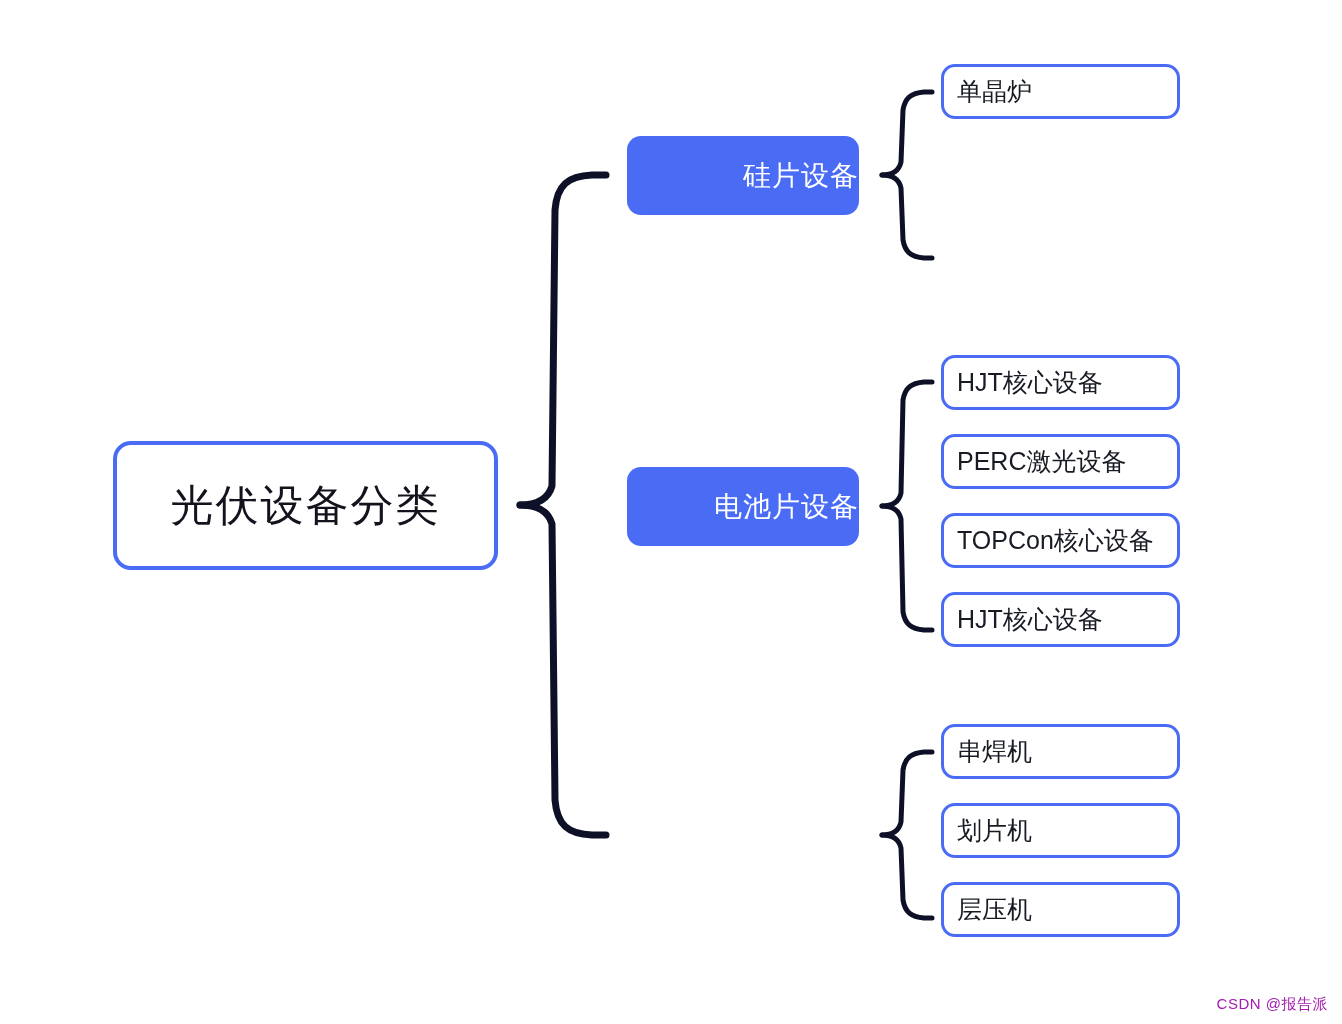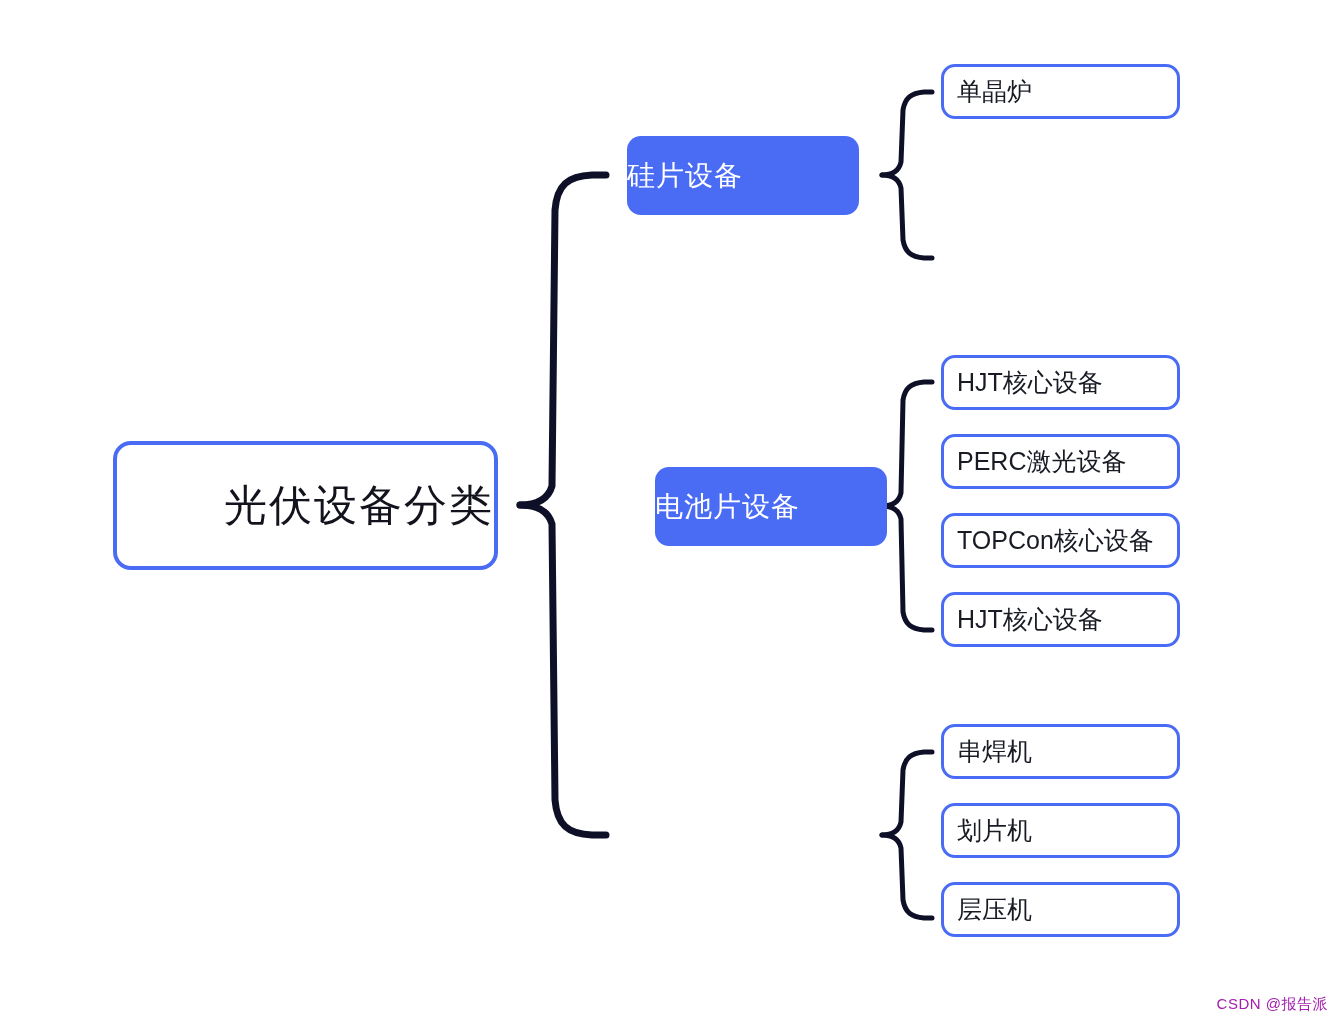--- a/index.html
+++ b/index.html
@@ -36,52 +36,52 @@
     left: 113px;
     top: 441px;
     width: 385px;
     height: 129px;
     box-sizing: border-box;
     border: 4px solid #4a6cf5;
     border-radius: 18px;
     background: #ffffff;
     display: flex;
     align-items: center;
-    justify-content: flex-end;
+    justify-content: center;
   }
   .root-label {
     font-size: 43px;
     color: #12131c;
     letter-spacing: 2px;
     line-height: 1;
     white-space: nowrap;
   }
 
   
   .branch-node {
     position: absolute;
     left: 627px;
     width: 232px;
     height: 79px;
     box-sizing: border-box;
     border-radius: 14px;
     background: #4a6cf5;
     display: flex;
     align-items: center;
-    justify-content: flex-start;
+    justify-content: flex-end;
   }
   .branch-label {
     font-size: 28px;
     color: #ffffff;
     letter-spacing: 1px;
     line-height: 1;
     white-space: nowrap;
   }
   .branch-1 { top: 136px; }
-  .branch-2 { top: 467px; margin-left: 28px; }
+  .branch-2 { top: 467px; }
   .branch-3 { top: 796px; }
 
   
   .leaf-node {
     position: absolute;
     left: 941px;
     width: 239px;
     height: 55px;
     box-sizing: border-box;
     border: 3px solid #4a6cf5;

